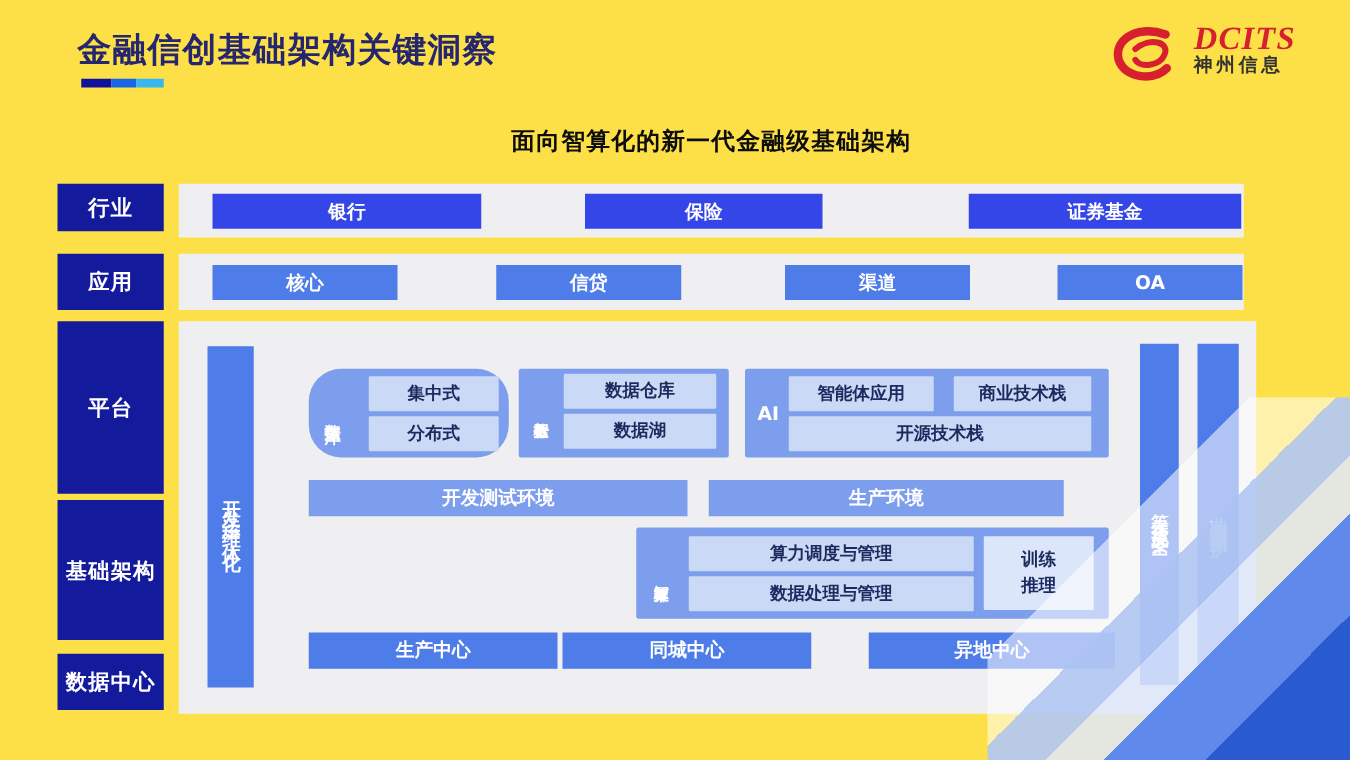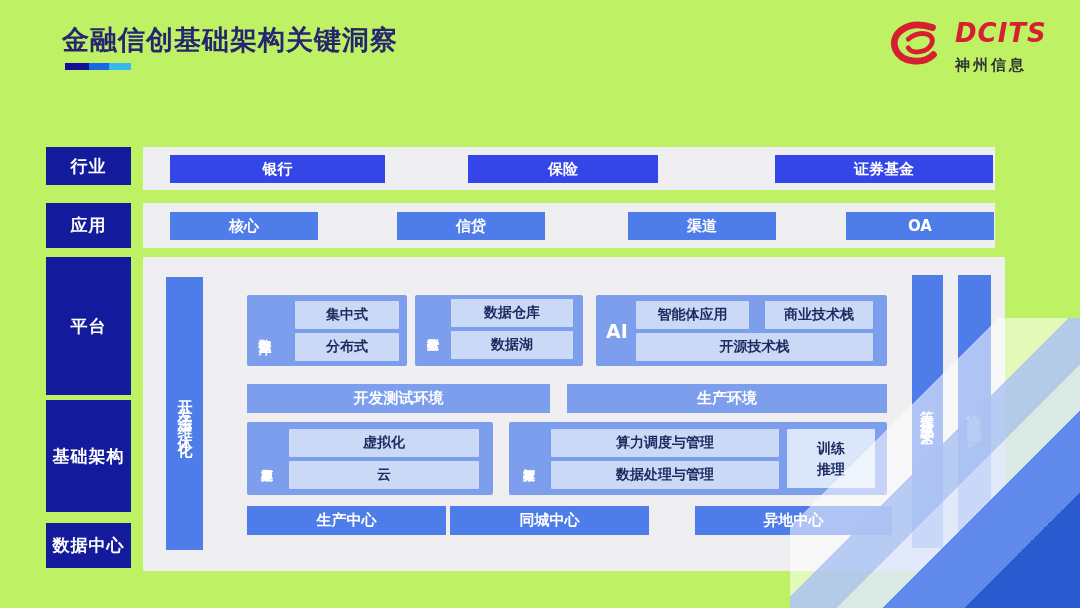--- a/index.html
+++ b/index.html
@@ -1,32 +1,32 @@
 <!DOCTYPE html>
 <html><head>
 <meta charset="utf-8">
 <style>
   html,body { margin:0; padding:0; background:#fff; }
   .slide {
-    position:relative; width:1080px; height:608px; background:#bef264;
+    position:relative; width:1080px; height:608px; background:#fde047;
     font-family:"DejaVu Sans","Liberation Sans",sans-serif; overflow:hidden;
   }
   .abs { position:absolute; }
 
   
   .title { font-size:27px; font-weight:bold; color:#26266e; letter-spacing:1px; }
   .underline { display:flex; height:7px; }
   .underline span { display:block; height:7px; }
   .u1 { width:24px; background:#10109a; }
   .u2 { width:20px; background:#1966e6; }
   .u3 { width:22px; background:#38b6ee; }
-  .logo { display:flex; align-items:center; gap:9px; }
+  .logo { display:flex; gap:9px;font-family:Liberation Serif, serif; }
   .logo-text { display:flex; flex-direction:column; line-height:1; }
   .logo-brand { color:#d6202f; font-size:26px; font-weight:bold; font-style:italic; letter-spacing:1px; }
-  .logo-sub { color:#333333; font-size:15px; font-weight:bold; letter-spacing:3px; margin-top:12px; }
+  .logo-sub { color:#333333; font-size:15px; font-weight:bold; letter-spacing:3px; margin-top:2px; }
 
   .subtitle { text-align:center; font-size:19px; font-weight:bold; color:#0d0d0d; letter-spacing:1px; }
 
   
   .gray { background:#efeff1; }
   .navlabel {
     background:#141a9c; color:#fff; font-weight:bold; font-size:17px;
     display:flex; align-items:center; justify-content:center; letter-spacing:1px;
   }
   .btn1 { background:#3546e8; color:#fff; font-weight:bold; font-size:15px;
@@ -41,21 +41,21 @@
     writing-mode:vertical-rl; text-orientation:upright; }
   .vbar-wide { font-size:15px; letter-spacing:7px; }
   .vbar-narrow { font-size:14px; letter-spacing:4px; }
 
   .section { background:#7d9ded; display:flex; align-items:center; box-sizing:border-box; border-radius:2px; }
   .section .vlabel {
     writing-mode:vertical-rl; text-orientation:upright; color:#fff; font-weight:bold;
     font-size:13px; line-height:1; display:flex; align-items:center; justify-content:center;
     flex:0 0 auto; letter-spacing:1px;
   }
-  .hlabel { color:#fff; font-weight:bold; font-size:19px; flex:0 0 auto; }
+  .hlabel { color:#fff; font-weight:bold; font-size:15px; flex:0 0 auto; }
   .col { display:flex; flex-direction:column; gap:4px; flex:1; }
   .inner {
     background:#c9d9f6; color:#1c2a5e; font-weight:bold; font-size:14px; height:28px;
     display:flex; align-items:center; justify-content:center; border-radius:1px;
   }
   .inner-light { background:#dbe6fa; }
 
   .stripes {
     right:0; bottom:0; width:290px; height:290px; z-index:6; pointer-events:none;
     background:linear-gradient(135deg,
@@ -86,20 +86,21 @@
         <path d="M 46 9 C 20 0, 1 16, 8 32 C 14 45, 36 48, 47 37" stroke="#d6202f" stroke-width="7" fill="none" stroke-linecap="round"></path>
         <path d="M 21 21 C 33 11, 50 15, 45 26 C 41 35, 25 37, 21 30" stroke="#d6202f" stroke-width="5" fill="none" stroke-linecap="round"></path>
       </svg>
     </span>
     <span class="logo-text">
       <span class="logo-brand">DCITS</span>
       <span class="logo-sub">神州信息</span>
     </span>
   </div>
 
+  <div class="abs subtitle" style="left:143px; top:100px; width:852px;">面向智算化的新一代金融级基础架构</div>
 
   <div class="abs gray" style="left:143px; top:147px; width:852px; height:43px;"></div>
   <div class="abs gray" style="left:143px; top:203px; width:852px; height:45px;"></div>
   <div class="abs gray" style="left:143px; top:257px; width:862px; height:314px;"></div>
 
   <div class="abs navlabel" style="left:46px; top:147px; width:85px; height:38px;">行业</div>
   <div class="abs navlabel" style="left:46px; top:203px; width:85px; height:45px;">应用</div>
   <div class="abs navlabel" style="left:46px; top:400px; width:85px; height:112px;">基础架构</div>
   <div class="abs navlabel" style="left:46px; top:257px; width:85px; height:138px;">平台</div>
   <div class="abs navlabel" style="left:46px; top:523px; width:85px; height:45px;">数据中心</div>
@@ -108,21 +109,21 @@
   <div class="abs btn1 z1" style="left:468px; top:155px; width:190px; height:28px;">保险</div>
   <div class="abs btn1 z1" style="left:775px; top:155px; width:218px; height:28px;">证券基金</div>
 
   <div class="abs btn2 z1" style="left:170px; top:212px; width:148px; height:28px;">核心</div>
   <div class="abs btn2 z1" style="left:397px; top:212px; width:148px; height:28px;">信贷</div>
   <div class="abs btn2 z1" style="left:628px; top:212px; width:148px; height:28px;">渠道</div>
   <div class="abs btn2 z1" style="left:846px; top:212px; width:148px; height:28px;">OA</div>
 
   <div class="abs vbar vbar-wide z1" style="left:166px; top:277px; width:37px; height:273px;">开发运维一体化</div>
 
-  <div class="abs section z1" style="left:247px; top:295px; width:160px; height:71px; padding:6px 8px 6px 4px; gap:16px;">
+  <div class="abs section z1" style="left:247px; top:295px; width:160px; height:71px; padding:6px 8px 6px 4px; gap:16px;border-radius:26px;">
     <span class="vlabel" style="width:28px; height:100%;">数据库</span>
     <span class="col">
       <span class="inner">集中式</span>
       <span class="inner">分布式</span>
     </span>
   </div>
 
   <div class="abs section z1" style="left:415px; top:295px; width:168px; height:71px; padding:2px 10px 6px 4px; gap:4px;">
     <span class="vlabel" style="width:28px; height:100%; font-size:12px; letter-spacing:0;">数据分析</span>
     <span class="col">
@@ -138,29 +139,22 @@
         <span class="inner" style="flex:1.05;">智能体应用</span>
         <span class="inner" style="flex:1;">商业技术栈</span>
       </span>
       <span style="display:flex; gap:16px;">
         <span class="inner" style="flex:1;">开源技术栈</span>
       </span>
     </span>
   </div>
 
   <div class="abs envbar z1" style="left:247px; top:384px; width:303px; height:29px;">开发测试环境</div>
-  <div class="abs envbar z1" style="left:567px; top:384px; width:320px; height:29px;">生产环境</div>
+  <div class="abs envbar z1" style="left:567px; top:384px; width:284px; height:29px;">生产环境</div>
 
-  <div class="abs section z1" style="left:247px; top:422px; width:246px; height:73px; padding:7px 14px 7px 6px; gap:8px;">
-    <span class="vlabel" style="width:28px; height:100%; font-size:12px; letter-spacing:0;">通算框架</span>
-    <span class="col">
-      <span class="inner">虚拟化</span>
-      <span class="inner">云</span>
-    </span>
-  </div>
 
   <div class="abs section z1" style="left:509px; top:422px; width:378px; height:73px; padding:7px 12px 7px 6px; gap:8px;">
     <span class="vlabel" style="width:28px; height:100%; font-size:12px; letter-spacing:0;">智算框架</span>
     <span class="col" style="flex:2.4;">
       <span class="inner">算力调度与管理</span>
       <span class="inner">数据处理与管理</span>
     </span>
     <span class="inner inner-light" style="flex:0 0 88px; height:59px; padding:0 26px; box-sizing:border-box; text-align:center; line-height:1.5;">训练推理</span>
   </div>
 

